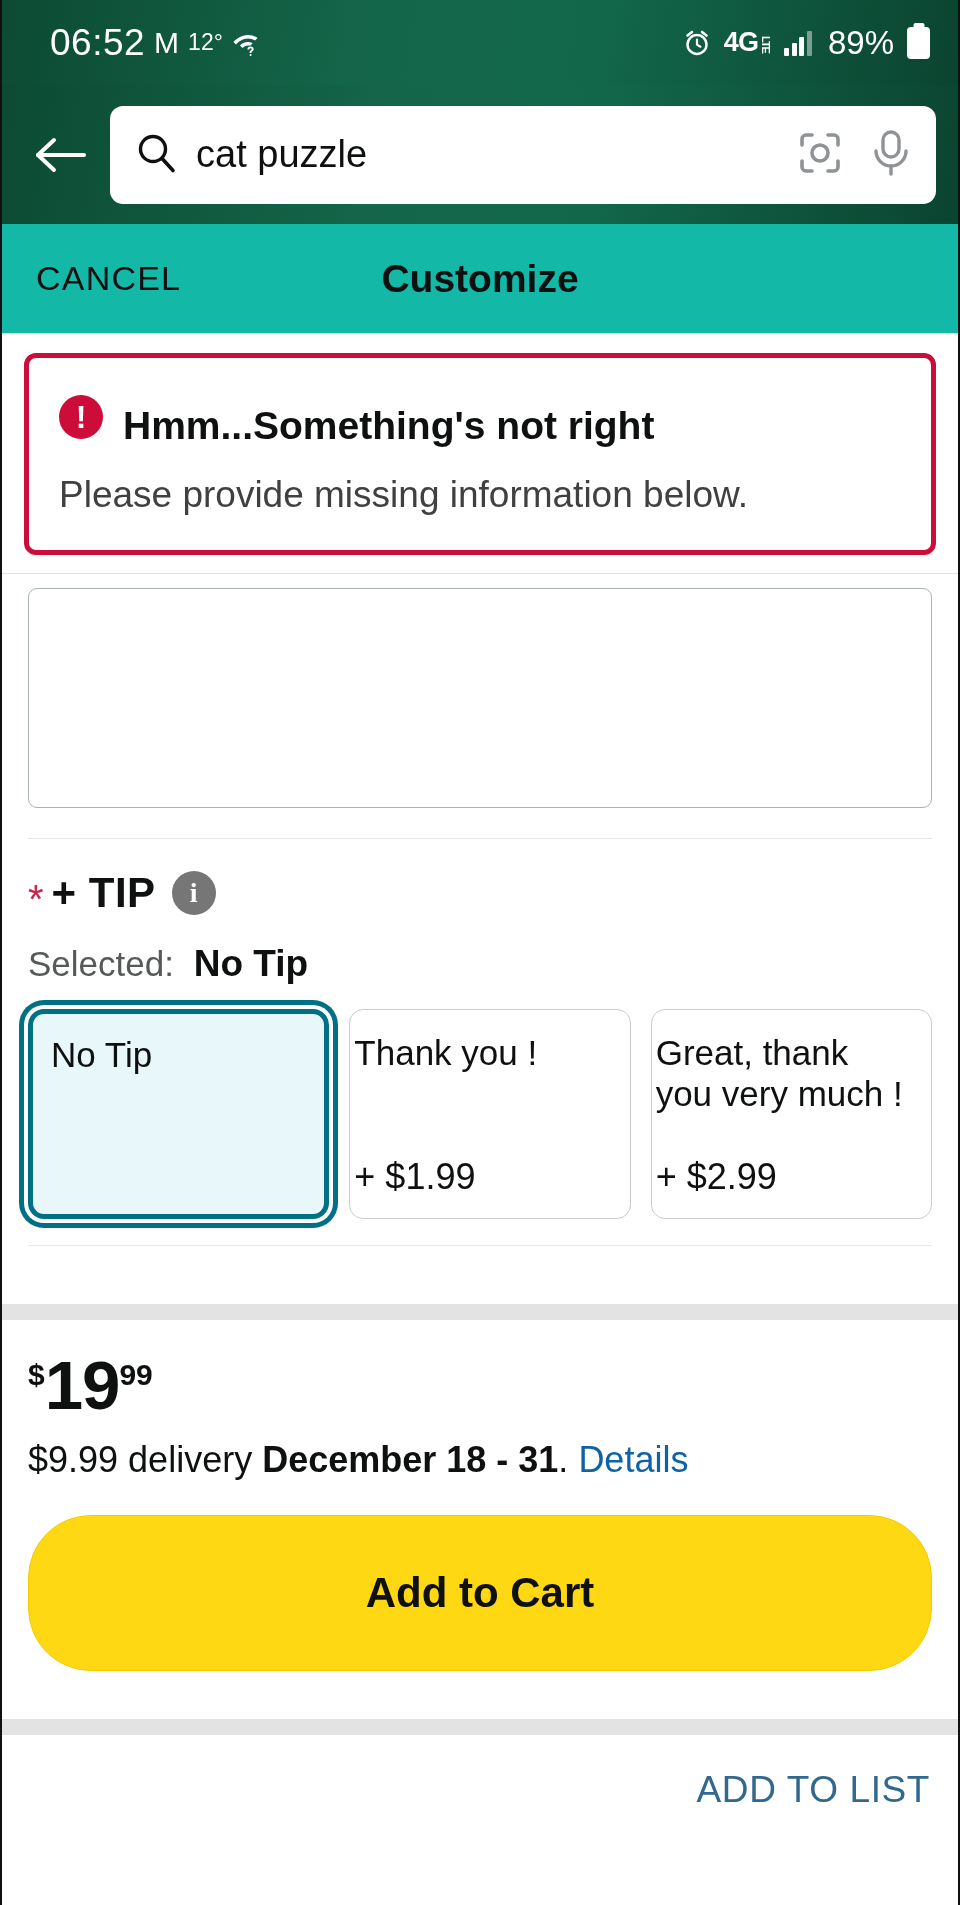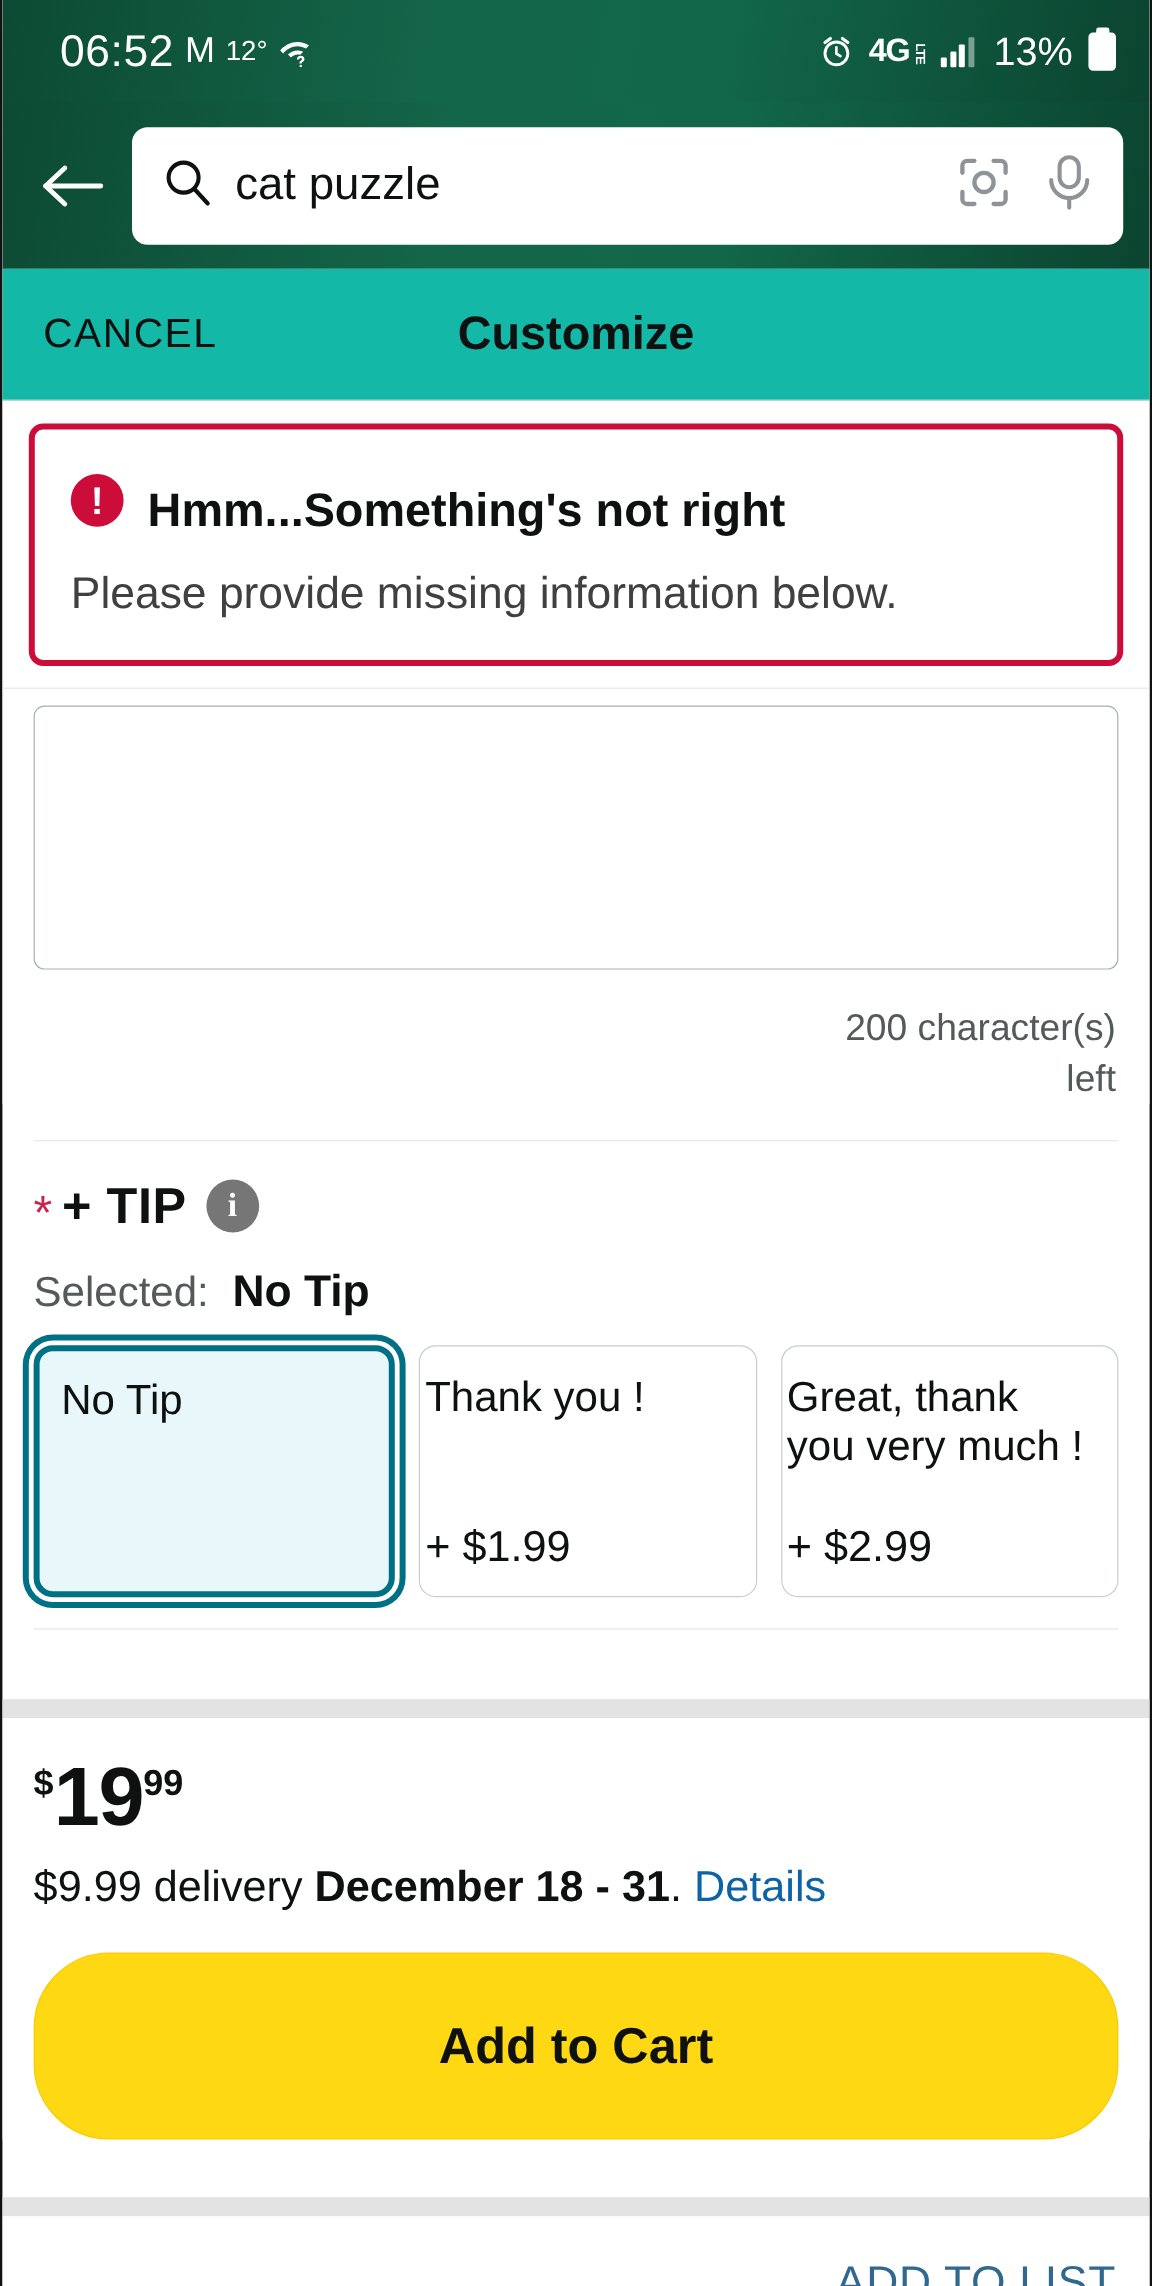--- a/index.html
+++ b/index.html
@@ -176,21 +176,21 @@
     <span class="sb-4g">
       <span class="g">4G</span>
       <span class="lte">LTE</span>
     </span>
     <span class="sb-bars">
         <i></i>
         <i></i>
         <i></i>
         <i></i>
       </span>
-    <span class="sb-batt-txt">13%</span>
+    <span class="sb-batt-txt">89%</span>
     <span class="sb-batt"></span>
   </div>
 </div>
 
 <div class="searchbar">
   <span class="back-arrow">
     <svg width="56" height="42" viewBox="0 0 56 42">
       <path d="M52 21 H6" stroke="#fff" stroke-width="4" stroke-linecap="round" fill="none"></path>
       <path d="M22 6 L6 21 L22 36" stroke="#fff" stroke-width="4" stroke-linecap="round" stroke-linejoin="round" fill="none"></path>
     </svg>
@@ -234,24 +234,20 @@
     <div class="alert-head">
       <span class="alert-icon">!</span>
       <span class="alert-title">Hmm...Something's not right</span>
     </div>
     <div class="alert-sub">Please provide missing information below.</div>
   </div>
 </div>
 
 <div class="ta-section">
   <div class="ta-box" placeholder=""></div>
-  <div class="char-left">
-    <div>200 character(s)</div>
-    <div>left</div>
-  </div>
 </div>
 <div class="hr-light"></div>
 
 <div class="tip-section">
   <div class="tip-head">
     <span class="req-star">*</span>
     <span class="tip-label">+ TIP</span>
     <span class="info-icon">i</span>
   </div>
   <div class="tip-selected">

